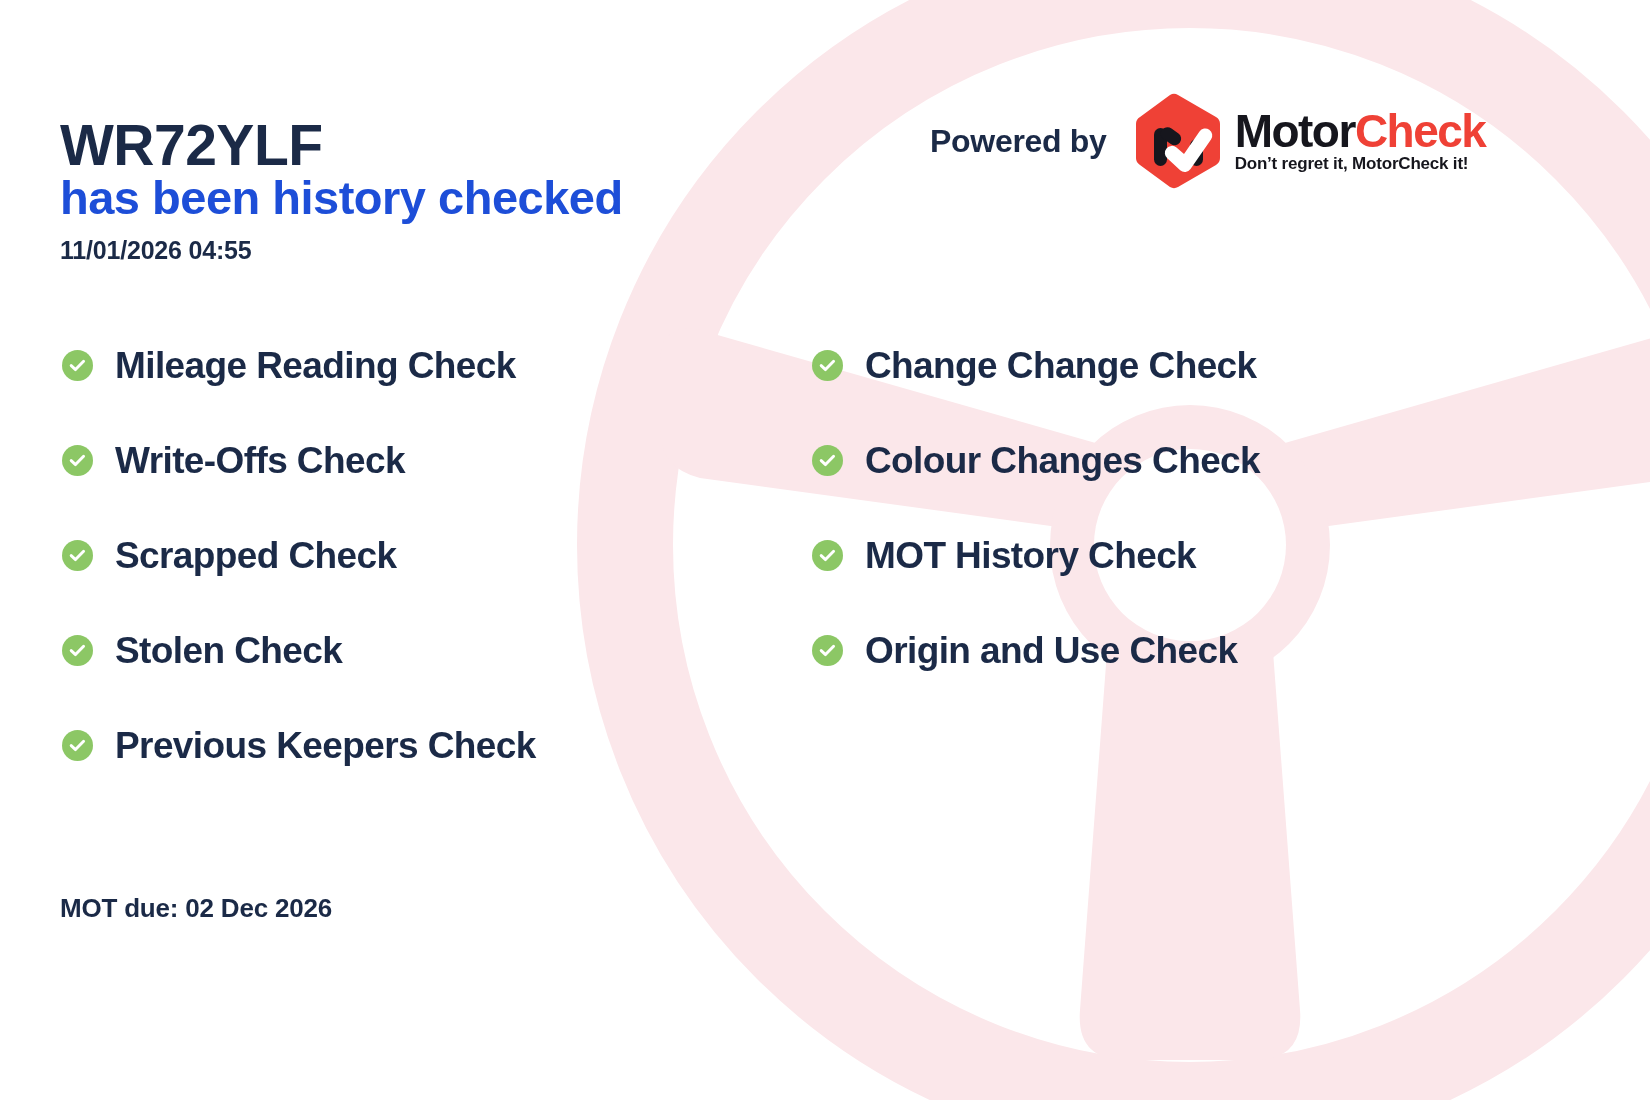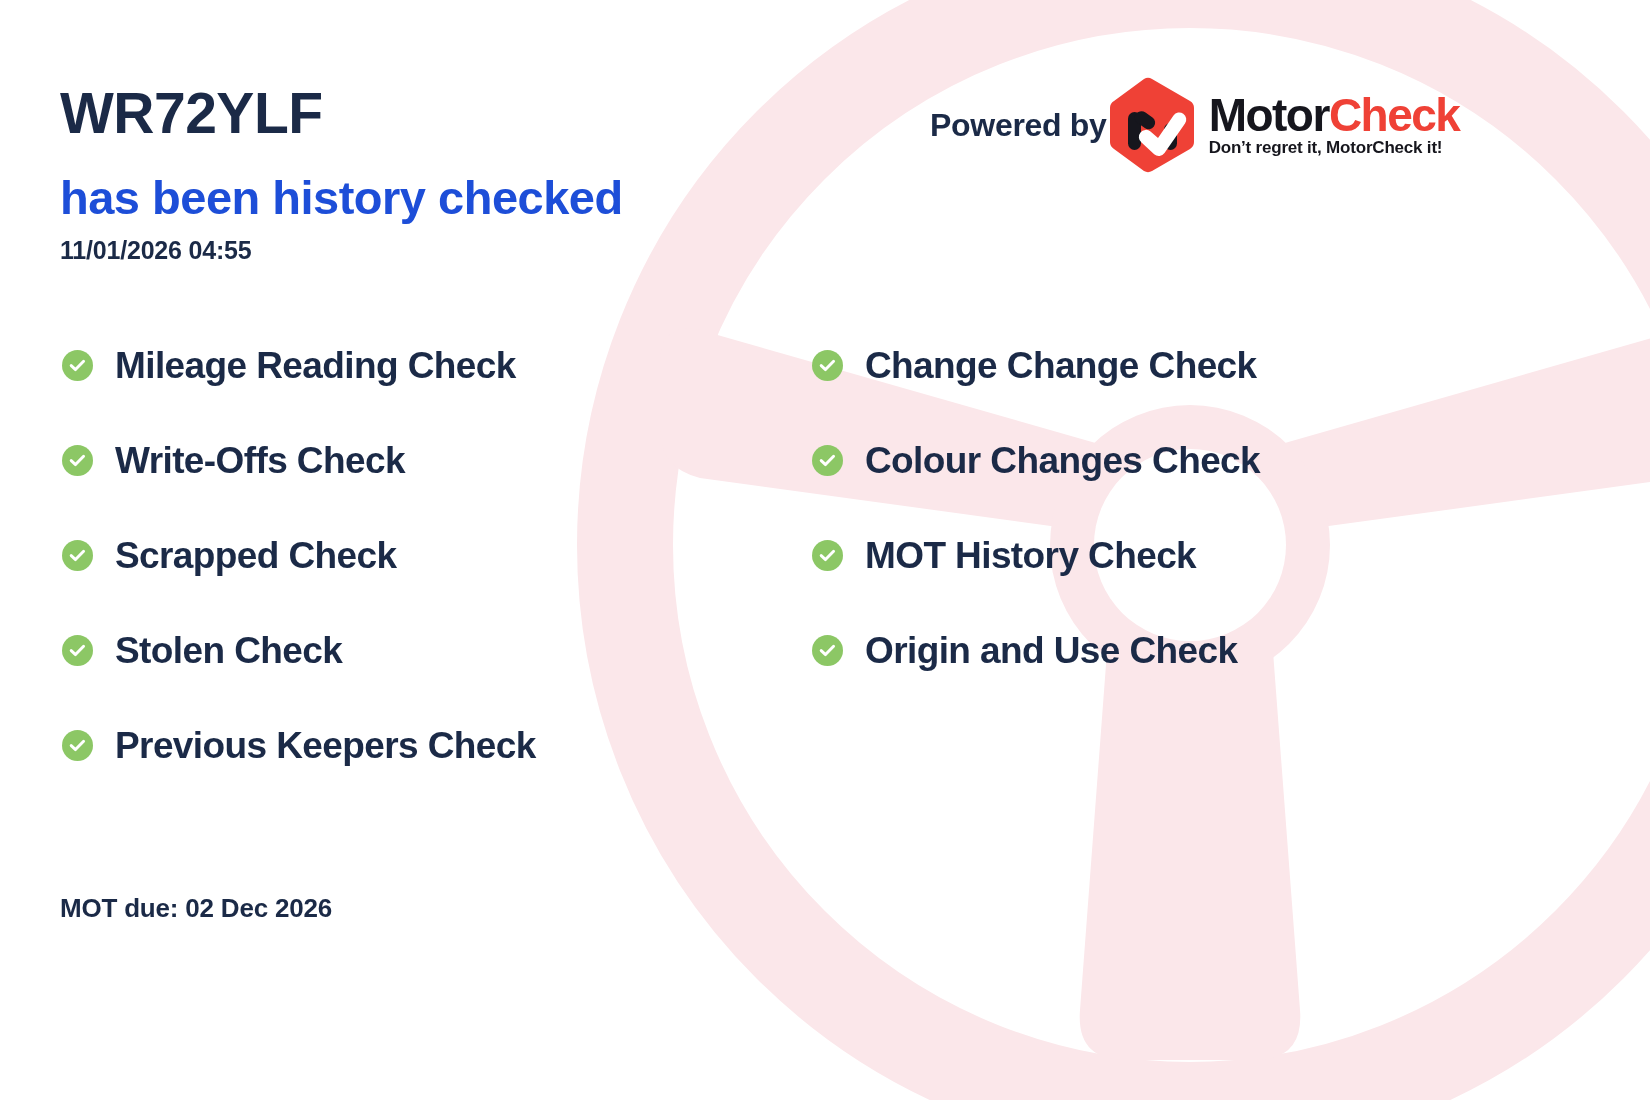--- a/index.html
+++ b/index.html
@@ -36,21 +36,21 @@
     position: relative;
     z-index: 2;
     width: 1650px;
     height: 1100px;
   }
 
   
   #plate-heading {
     position: absolute;
     left: 60px;
-    top: 84px;
+    top: 116px;
     font-size: 57px;
     font-weight: bold;
     color: #1b2a47;
     letter-spacing: -0.5px;
     line-height: 1.05;
     white-space: nowrap;
   }
 
   #subtitle {
     position: absolute;
@@ -72,23 +72,24 @@
     font-weight: bold;
     color: #1b2a47;
     letter-spacing: -0.2px;
     white-space: nowrap;
   }
 
   
   #powered-row {
     position: absolute;
     left: 930px;
-    top: 84px;
+    top: 100px;
     display: flex;
     align-items: center;
+    gap: 26px;
     height: 82px;
   }
 
   #powered-label {
     font-size: 32px;
     font-weight: bold;
     color: #1b2a47;
     white-space: nowrap;
     letter-spacing: -0.3px;
   }

